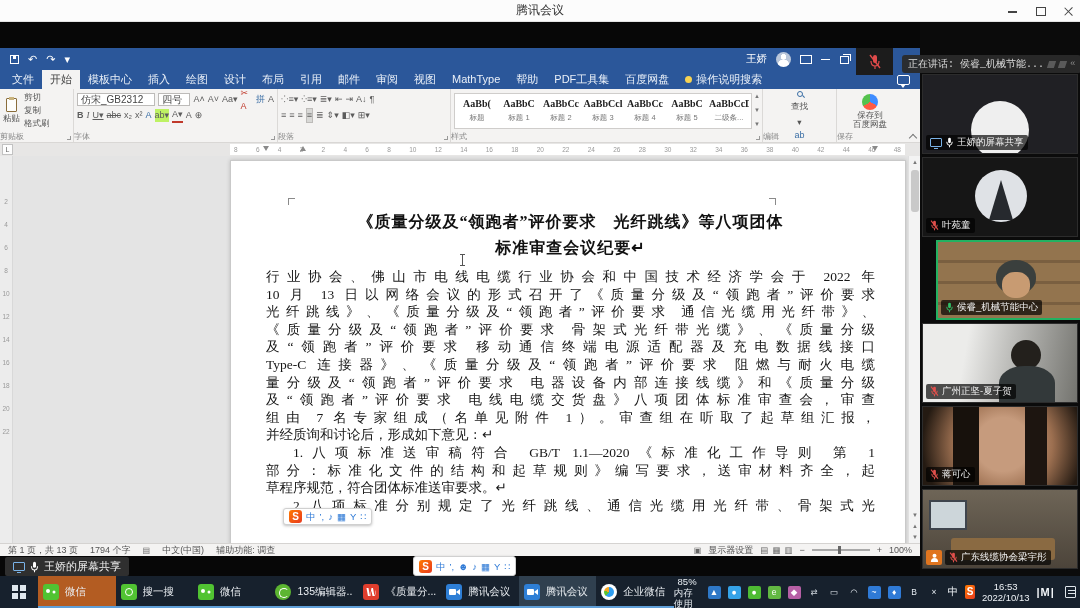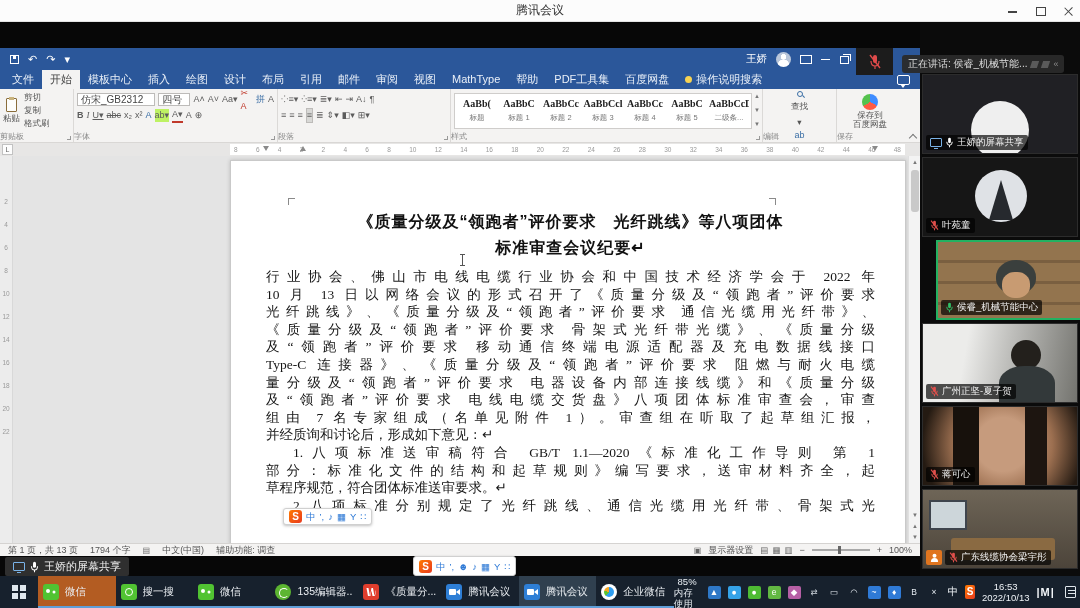--- a/index.html
+++ b/index.html
@@ -80,21 +80,21 @@
   .ind-marker{position:absolute;top:3px;width:0;height:0;border-left:3px solid transparent;border-right:3px solid transparent;border-top:5px solid #8a8a8a;}
 
   
   .docarea{flex:1 1 auto;background:#e4e4e4;position:relative;overflow:hidden;}
   .vruler{position:absolute;left:0;top:0;bottom:0;width:13px;background:#ececec;border-right:1px solid #d8d8d8;display:flex;flex-direction:column;align-items:center;padding-top:42px;gap:16px;}
   .vruler span{font-size:6.5px;color:#9a9a9a;}
   .page{position:absolute;left:230px;top:4px;width:676px;height:386px;background:#fff;border:1px solid #c9c9c9;box-shadow:0 0 4px rgba(0,0,0,.18);padding:48px 30px 0 35px;}
   .cropmark{position:absolute;width:7px;height:7px;}
   .cm-l{left:57px;top:37px;border-left:1px solid #8a8a8a;border-top:1px solid #8a8a8a;}
   .cm-r{left:538px;top:37px;border-right:1px solid #8a8a8a;border-top:1px solid #8a8a8a;}
-  .dtitle{font-family:Liberation Sans, sans-serif;font-size:16px;font-weight:bold;color:#111;text-align:center;line-height:26px;letter-spacing:1px;white-space:nowrap;}
+  .dtitle{font-family:Liberation Serif, serif;font-size:16px;font-weight:bold;color:#111;text-align:center;line-height:26px;letter-spacing:1px;white-space:nowrap;}
   .dbody{margin-top:7px;}
   .dline{font-family:"Liberation Serif",serif;font-size:13.5px;color:#161616;height:17.6px;line-height:17.6px;text-align:justify;text-align-last:justify;overflow:hidden;}
   .dline.end{text-align-last:left;}
   .dline.ind{text-indent:27px;}
   .ibeam{position:absolute;left:462px;top:98px;width:1px;height:12px;background:#555;}
   .ibeam::before,.ibeam::after{content:"";position:absolute;left:-2px;width:5px;height:1px;background:#555;}
   .ibeam::before{top:0;}.ibeam::after{bottom:0;}
   .sogou{position:absolute;display:flex;align-items:center;gap:4px;background:#fff;border:1px solid #d0d0d0;border-radius:3px;box-shadow:0 1px 3px rgba(0,0,0,.25);padding:1px 5px;height:17px;}
   .sogou-doc{left:283px;top:352px;}
   .sg-logo{width:13px;height:13px;border-radius:3px;background:linear-gradient(135deg,#ff7a00,#e83a1f);color:#fff;font-size:10px;font-weight:bold;text-align:center;line-height:13px;}
@@ -148,21 +148,21 @@
   .v-office::before{content:"";position:absolute;left:88px;top:16px;width:30px;height:30px;border-radius:50%;background:#23201c;}
   .v-office::after{content:"";position:absolute;left:76px;top:42px;width:56px;height:38px;border-radius:45% 45% 0 0;background:#33393a;}
   .v-closeup{background:radial-gradient(circle at 52% 48%,#c69b7d 0 30%,#9c6f50 55%,#241a12 90%);}
   .v-closeup::before{content:"";position:absolute;left:30px;top:0;width:26px;height:80px;background:#17110c;}
   .v-closeup::after{content:"";position:absolute;left:102px;top:0;width:22px;height:80px;background:#1d1510;}
   .v-room{background:linear-gradient(#6e6557,#4c443a);}
   .v-room::before{content:"";position:absolute;left:28px;top:48px;width:104px;height:22px;background:#8a6a42;border-radius:3px;}
   .v-room::after{content:"";position:absolute;left:6px;top:10px;width:34px;height:26px;background:#cdd6da;border:2px solid #3f454d;}
 
   
-  .toast{position:absolute;left:902px;top:55px;height:18px;background:rgba(43,43,43,.94);border-radius:3px;display:flex;align-items:center;gap:4px;padding:0 6px;z-index:9;}
+  .toast{position:absolute;left:902px;top:55px;height:18px;background:rgba(43,43,43,.94);border-radius:3px;display:flex;align-items:center;gap:4px;padding:0 6px;z-index:9;font-family:Liberation Mono, monospace;}
   .toast-txt{font-size:10px;color:#ddd;white-space:nowrap;}
   .sig{width:7px;height:7px;background:#5a5a5a;transform:skewX(-18deg);}
   .toast-arr{font-size:9px;color:#8a8a8a;}
 
   
   .taskbar{position:absolute;left:0;top:576px;width:1080px;height:32px;background:#17212d;display:flex;align-items:stretch;z-index:10;}
   .start{width:44px;display:flex;align-items:center;justify-content:center;}
   .winlogo{display:grid;grid-template-columns:6px 6px;grid-template-rows:6px 6px;gap:1.5px;}
   .winlogo i{background:#dfe7ee;}
   .app{width:88px;display:flex;align-items:center;gap:6px;padding:0 5px;position:relative;}

